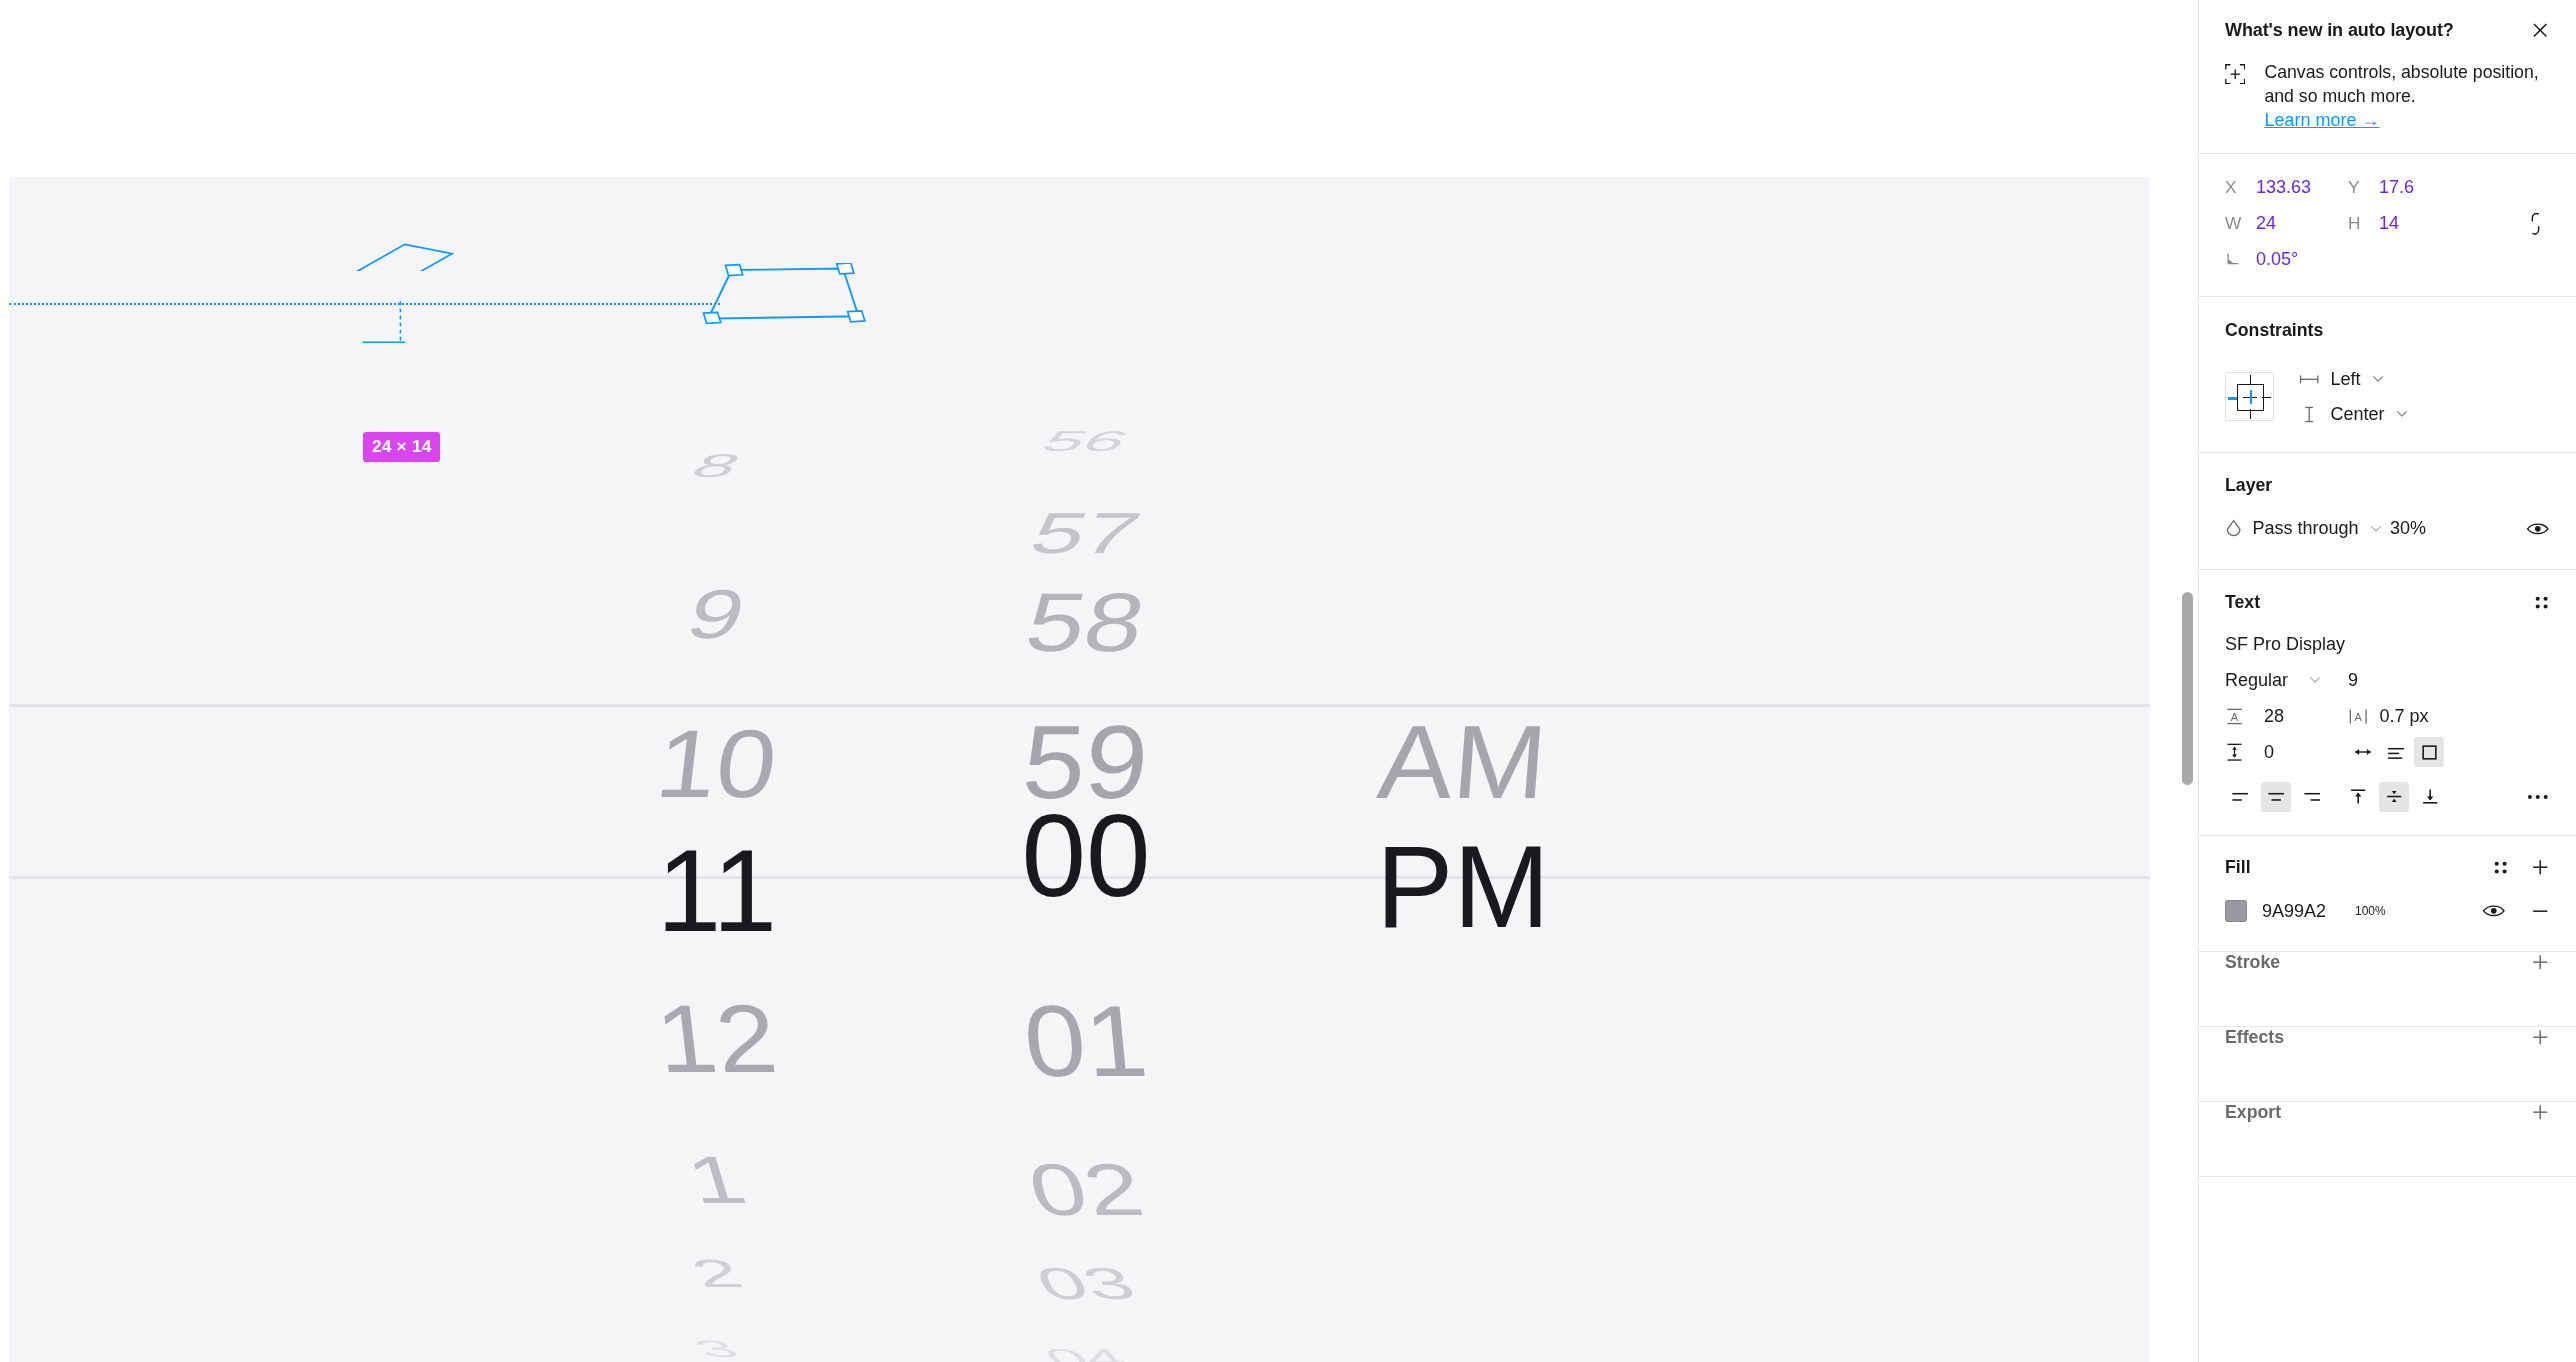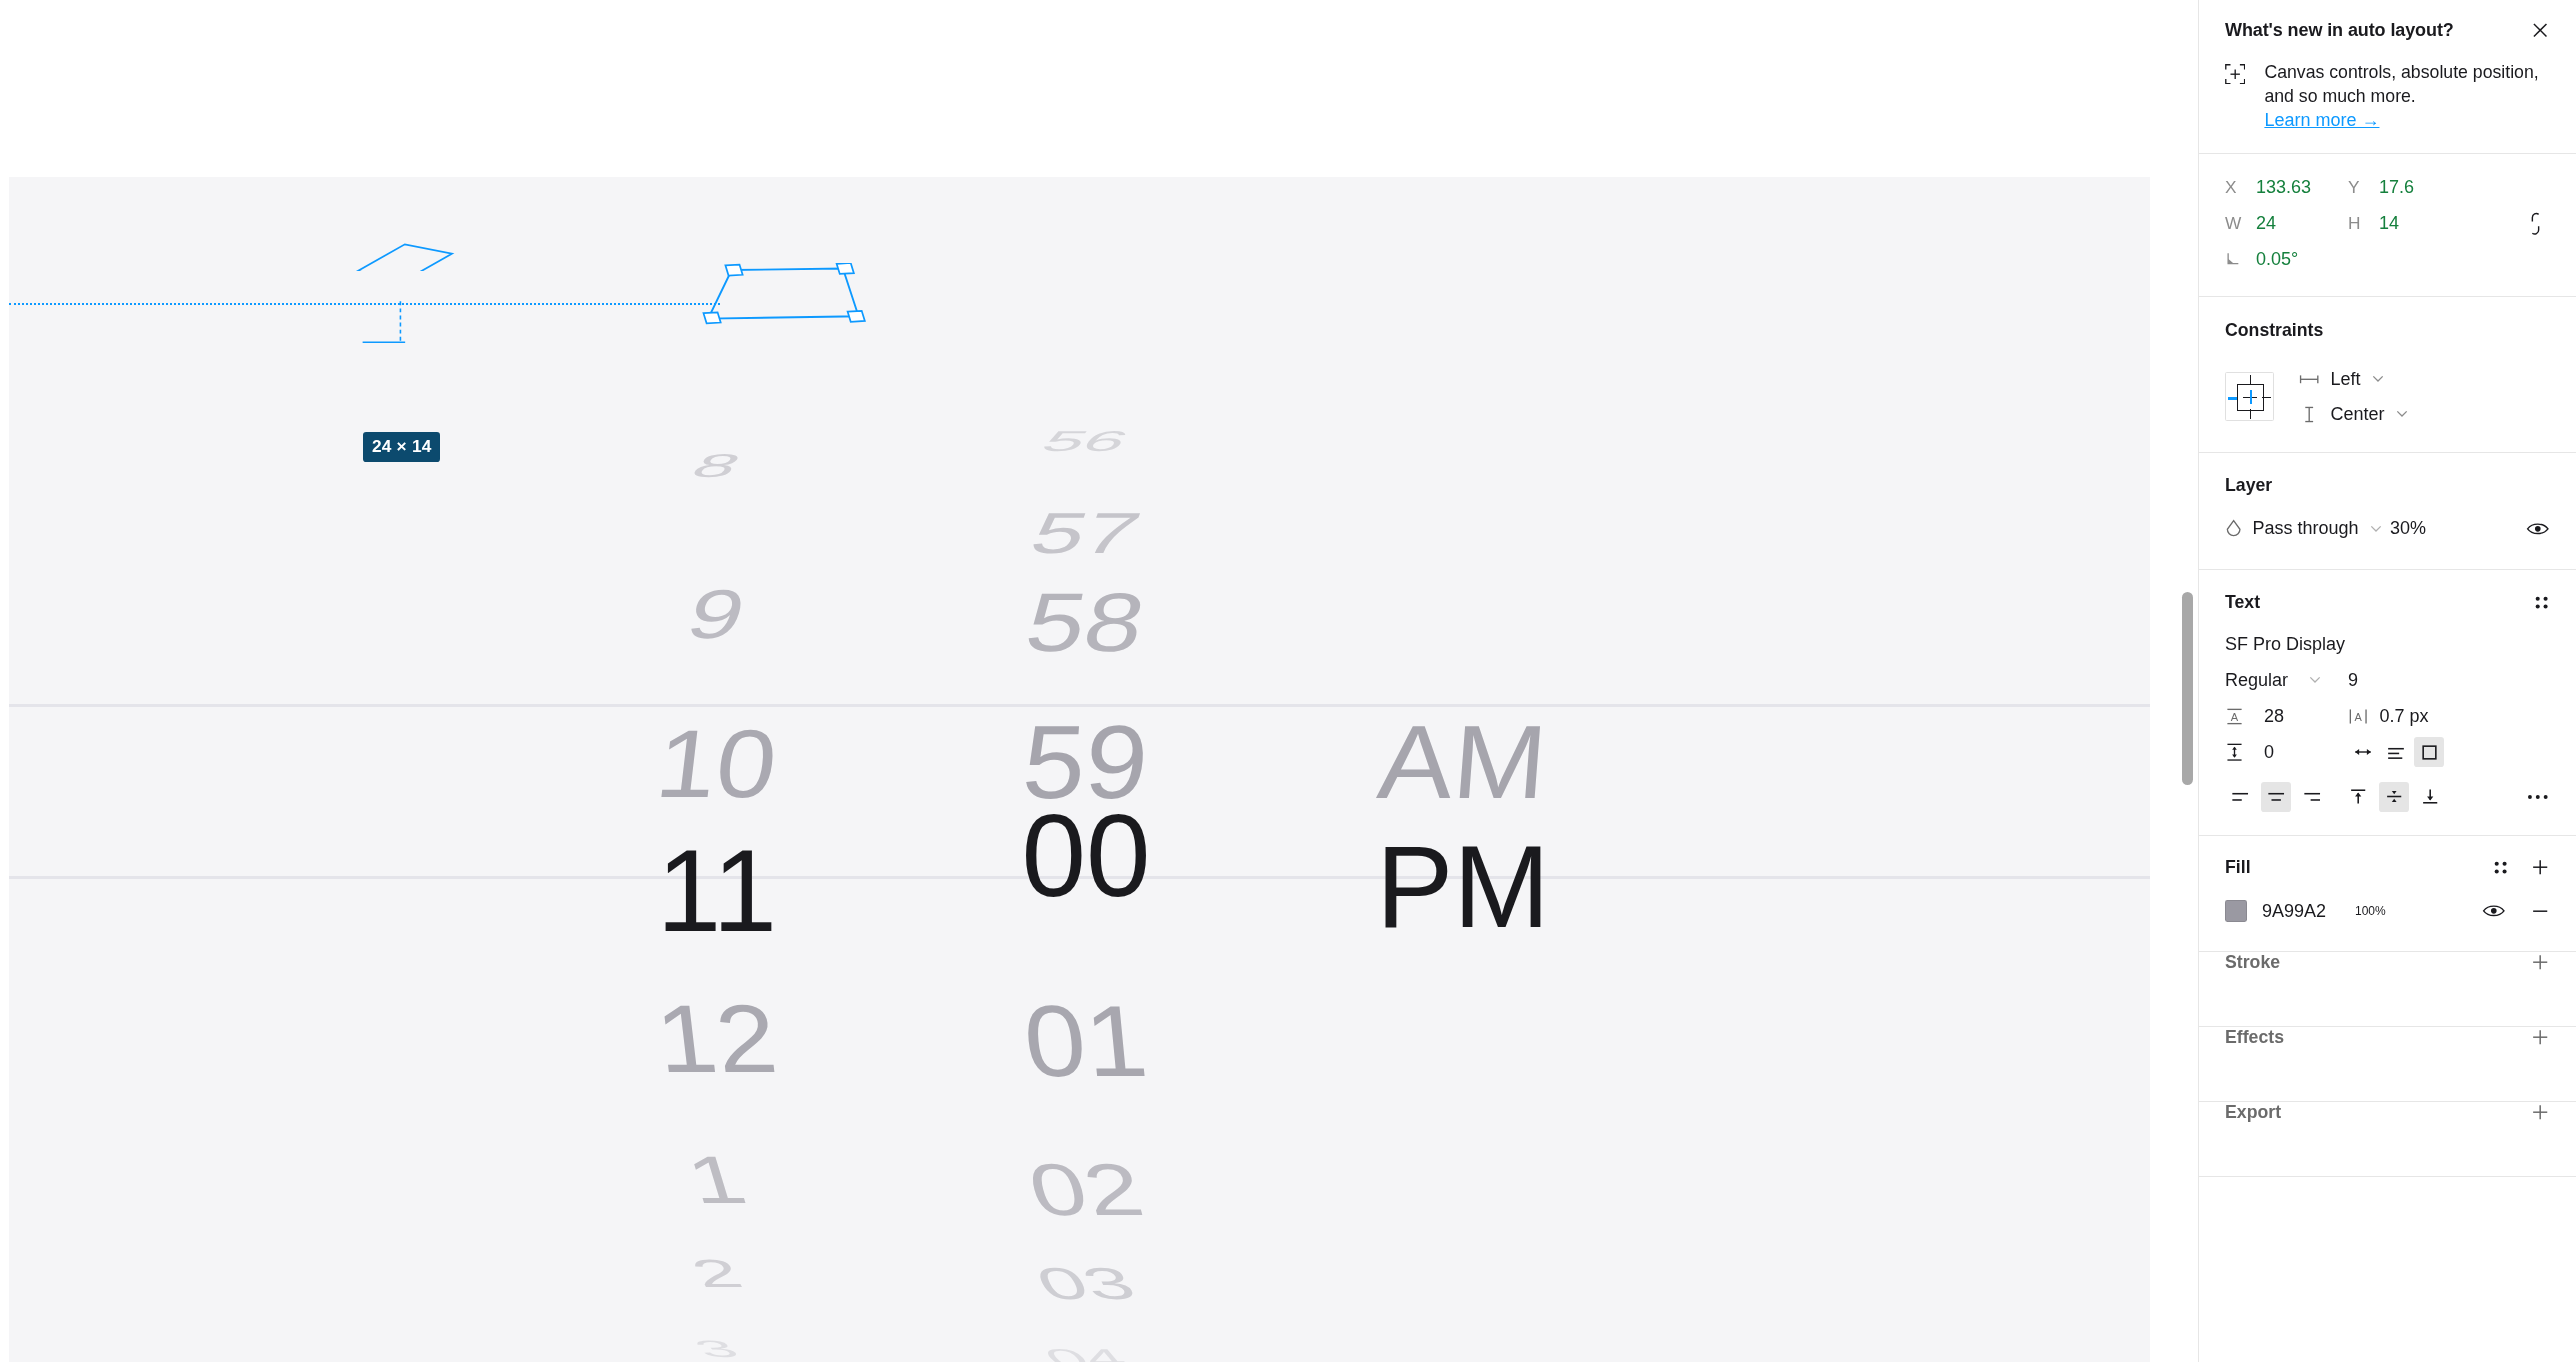--- a/index.html
+++ b/index.html
@@ -108,21 +108,21 @@
   #promo-link { color: #0d99ff; display: inline-block; margin-top: 1.6px; }
 
   
   #geometry { padding-top: 15.7px; padding-bottom: 19px; }
   .geo-row { display: flex; align-items: center; height: 36px; position: relative; }
   .geo-field { display: flex; align-items: center; width: 123px; }
   .geo-label {
     width: 31px; color: #8c8c8c; font-size: 17.3px; flex: none;
     display: flex; align-items: center;
   }
-  .geo-value { font-size: 18px; color: #15803d; }
+  .geo-value { font-size: 18px; color: #6d28d9; }
   .geo-lock { position: absolute; right: 4.7px; top: 6.3px; }
 
   
   .sec-title {
     font-size: 17.7px; font-weight: 700; color: #1a1a1e;
     display: flex; align-items: center;
   }
   .sec-title.muted { color: #6b6b6b; font-weight: 700; }
   .sec-head {
     display: flex; align-items: center; justify-content: space-between;
@@ -236,21 +236,21 @@
     <g stroke="#0d99ff" stroke-width="2.2" fill="none">
       <polygon points="66,262 126,228 186,240 126,274" transform="translate(-22,-62)"></polygon>
     </g>
   </svg>
 
   <svg style="position:absolute;left:330px;top:118px;width:126px;height:63px" viewBox="0 0 160 80">
     <line x1="78" y1="8" x2="78" y2="62" stroke="#0d99ff" stroke-width="2" stroke-dasharray="5,4"></line>
     <line x1="30" y1="60" x2="84" y2="60" stroke="#0d99ff" stroke-width="2"></line>
   </svg>
 
-  <div id="size-badge" style="background: #0c4a6e;">24 × 14</div>
+  <div id="size-badge" style="background: #d946ef;">24 × 14</div>
 </div>
 
 <svg style="position:absolute;left:692px;top:263px;width:236px;height:94px;pointer-events:none" viewBox="0 0 300 120">
   <polygon points="50,9 192,7 212,68 20,71" fill="none" stroke="#0d99ff" stroke-width="2.4"></polygon>
   <g fill="#ffffff" stroke="#0d99ff" stroke-width="2.2">
     <polygon points="42,3 60,2 64,15 46,16"></polygon>
     <polygon points="184,1 202,0 206,13 188,14"></polygon>
     <polygon points="14,64 32,63 36,76 18,77"></polygon>
     <polygon points="198,62 216,61 220,74 202,75"></polygon>
   </g>

